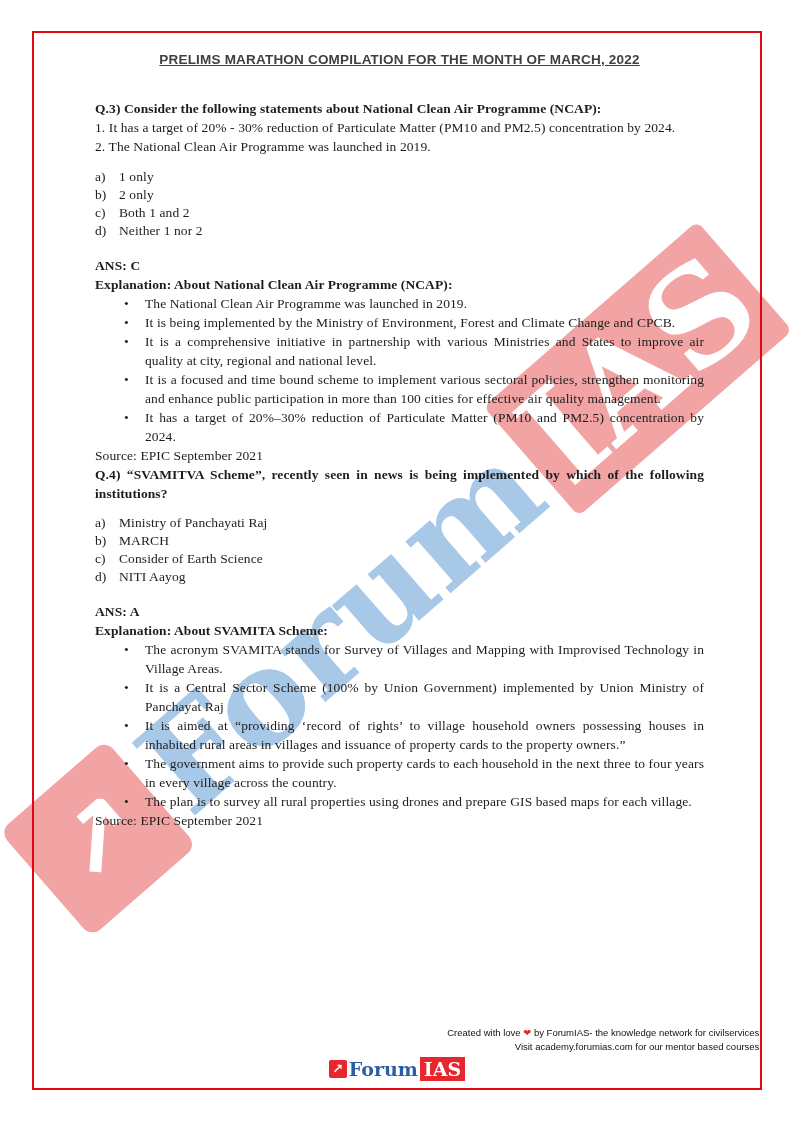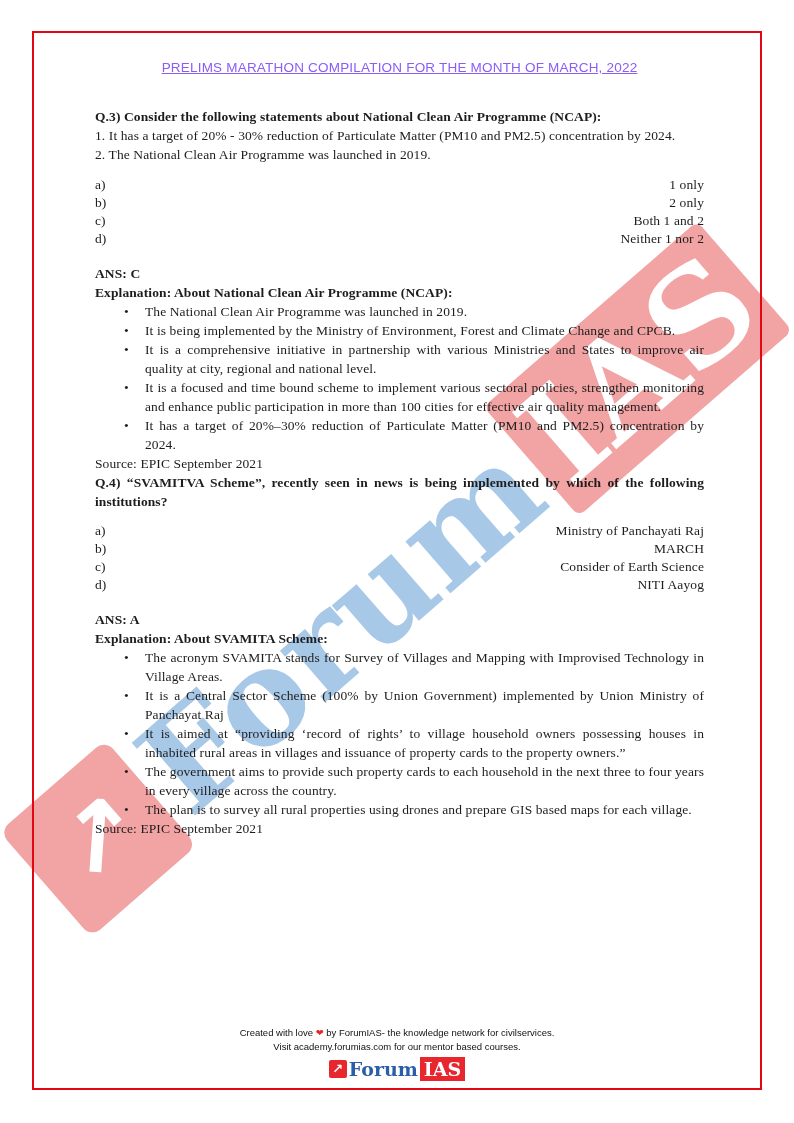--- a/index.html
+++ b/index.html
@@ -26,44 +26,44 @@
   .wm-arrow { color:#ffffff; font-size:100px; font-family:"DejaVu Sans", sans-serif; font-weight:bold; }
   .wm-forum { font-size:132px; color:#a8c8e8; line-height:1; }
   .wm-ias   { font-size:132px; color:#ffffff; background:#f2a3a3; padding:0 12px; line-height:1.1; border-radius:8px; }
 
   
   .content {
     position:absolute; left:95px; top:44px; width:609px; z-index:1;
     font-size:13.5px; line-height:19px; text-align:justify; letter-spacing:0.1px;
   }
   .doc-title {
-    margin-top:14px; text-align:center; color:#8b5cf6;
-    font-family:"Liberation Sans", sans-serif; font-weight:normal;
+    margin-top:6px; text-align:center; color:#404040;
+    font-family:"Liberation Sans", sans-serif; font-weight:bold;
     font-size:13.5px; text-decoration:underline; letter-spacing:0.2px;
     text-align:center;
   }
   .q-heading { font-weight:bold; }
   .q3-heading { margin-top:30px; }
   .q-prompt { font-weight:bold; }
   .options { list-style:none; margin-top:12px; line-height:18px; }
   .options li { display:flex; }
   .opt-letter { width:24px; flex:0 0 auto; }
-  .opt-text { flex:1; text-align:right; }
+  .opt-text { flex:1; text-align:left; }
   .ans-line { font-weight:bold; margin-top:16px; }
   .exp-heading { font-weight:bold; }
   .bullets { list-style:none; padding-left:25px; }
   .bullets li { position:relative; padding-left:25px; }
   .bullets li::before { content:"\2022"; position:absolute; left:4px; }
   .q4-block { }
   .q4-options-gap { margin-top:11px; }
 
   
   .footer {
     position:absolute; left:32px; width:730px; top:1026px; z-index:2;
-    text-align:center; font-family:"Liberation Sans", sans-serif;
+    text-align:right; font-family:"Liberation Sans", sans-serif;
     font-size:9.5px; line-height:14px; color:#111111;
   }
   .heart { color:#e8262d; }
   .logo-row {
     margin-top:3px; display:flex; justify-content:center; align-items:center;
     gap:2px; font-family:"DejaVu Serif", serif; font-weight:bold; font-size:19px; line-height:24px;
   }
   .logo-box {
     width:18px; height:18px; background:#e8262d; border-radius:2px;
     display:flex; align-items:center; justify-content:center;

